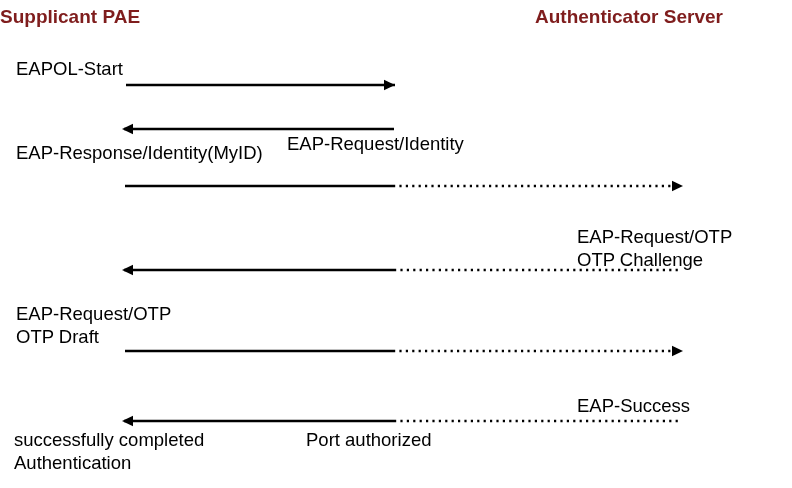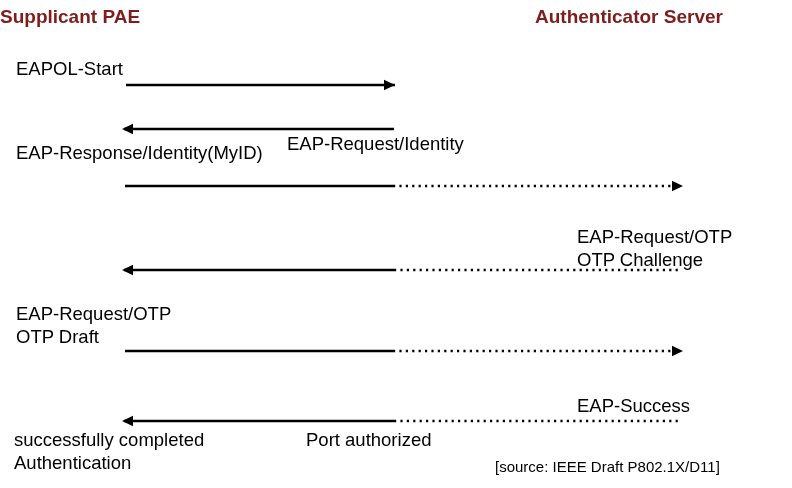--- a/index.html
+++ b/index.html
@@ -96,23 +96,20 @@
 
   <div class="msg-label" style="left:306px; top:428px;">
     <span>Port authorized</span>
   </div>
 
   <div class="msg-label" style="left:14px; top:428px;">
     <div>successfully completed</div>
     <div>Authentication</div>
   </div>
 
-  <div class="source-note" style="left:495px; top:458px;">
-    <span>[source: IEEE Draft P802.1X/D11]</span>
-  </div>
 
   <svg class="arrows" viewBox="0 0 792 488" xmlns="http://www.w3.org/2000/svg">
       <g>
         <line x1="126" x2="395" y1="85" y2="85" stroke="#000000" stroke-width="2.4"></line>
         <polygon fill="#000000" points="395,85 384,79.8 384,90.2"></polygon>
       </g>
       <g>
         <line x1="124" x2="394" y1="129" y2="129" stroke="#000000" stroke-width="2.4"></line>
         <polygon fill="#000000" points="122,129 133,123.8 133,134.2"></polygon>
       </g>

